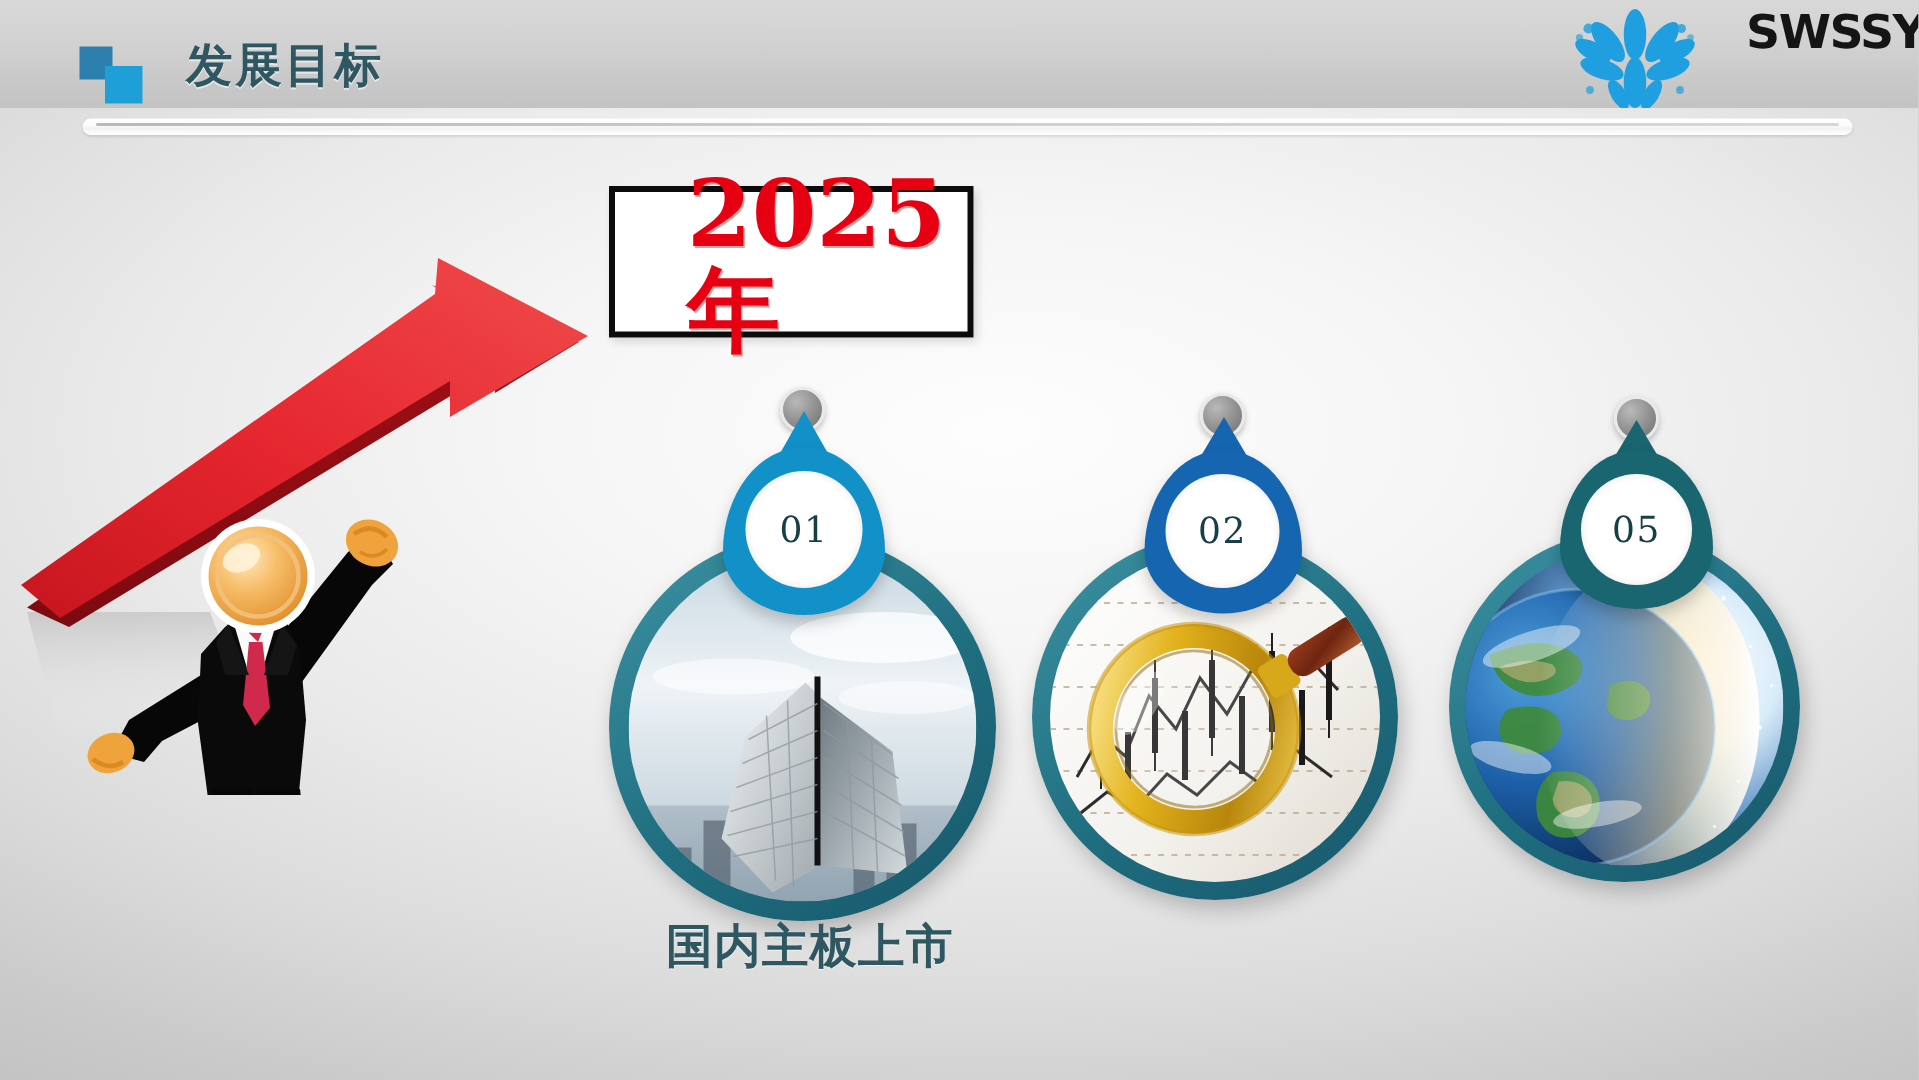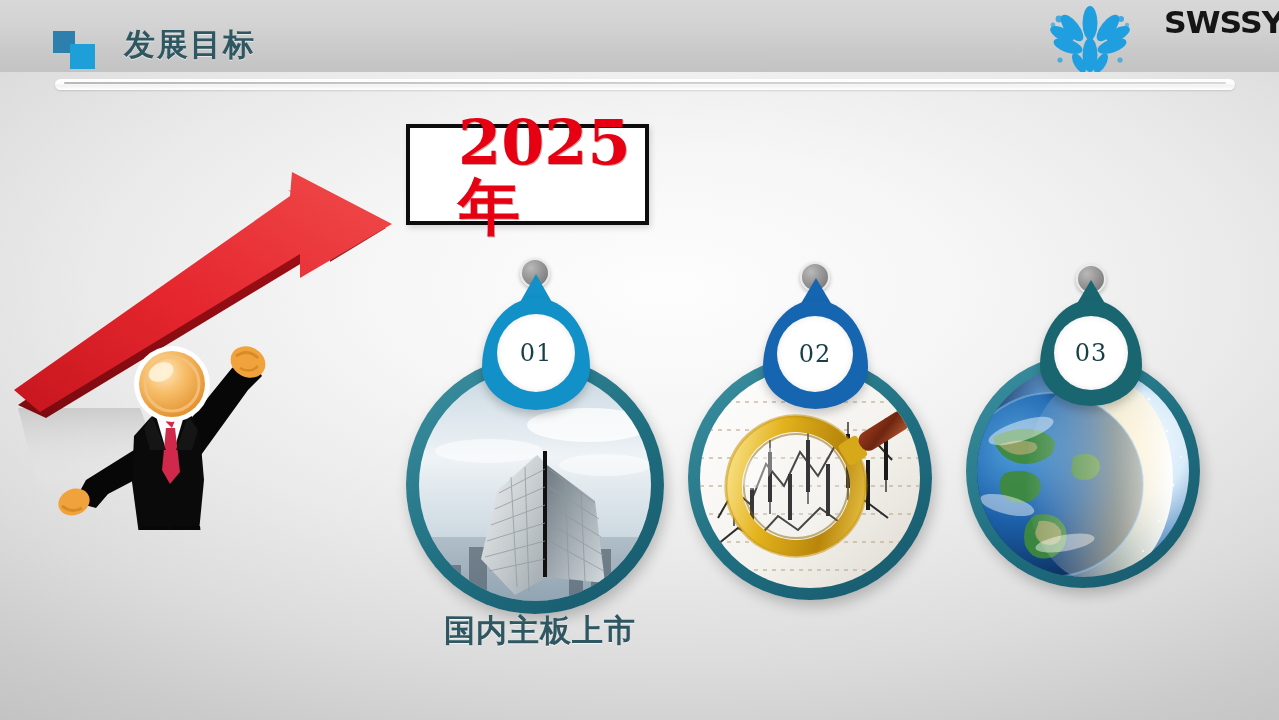--- a/index.html
+++ b/index.html
@@ -448,18 +448,18 @@
     </div>
 
     <div class="pinhead" style="left:114px;top:0px;"></div>
     <div class="drop-tip" style="left:104px;top:16px;">
       <svg width="50" height="42" viewBox="0 0 50 42">
           <polygon points="25,0 50,42 0,42" fill="#1a6670"></polygon>
         </svg>
     </div>
     <div class="drop" style="left:78px;top:36px;width:102px;height:106px;background:#1a6670;box-shadow:0 5px 10px rgba(0,0,0,.2);"></div>
     <div class="drop-core" style="left:92px;top:52px;width:74px;height:74px;">
-      <span class="drop-num">03</span>
+      <span class="drop-num">05</span>
     </div>
 
   </div>
 
 </div>
 
 </body></html>

